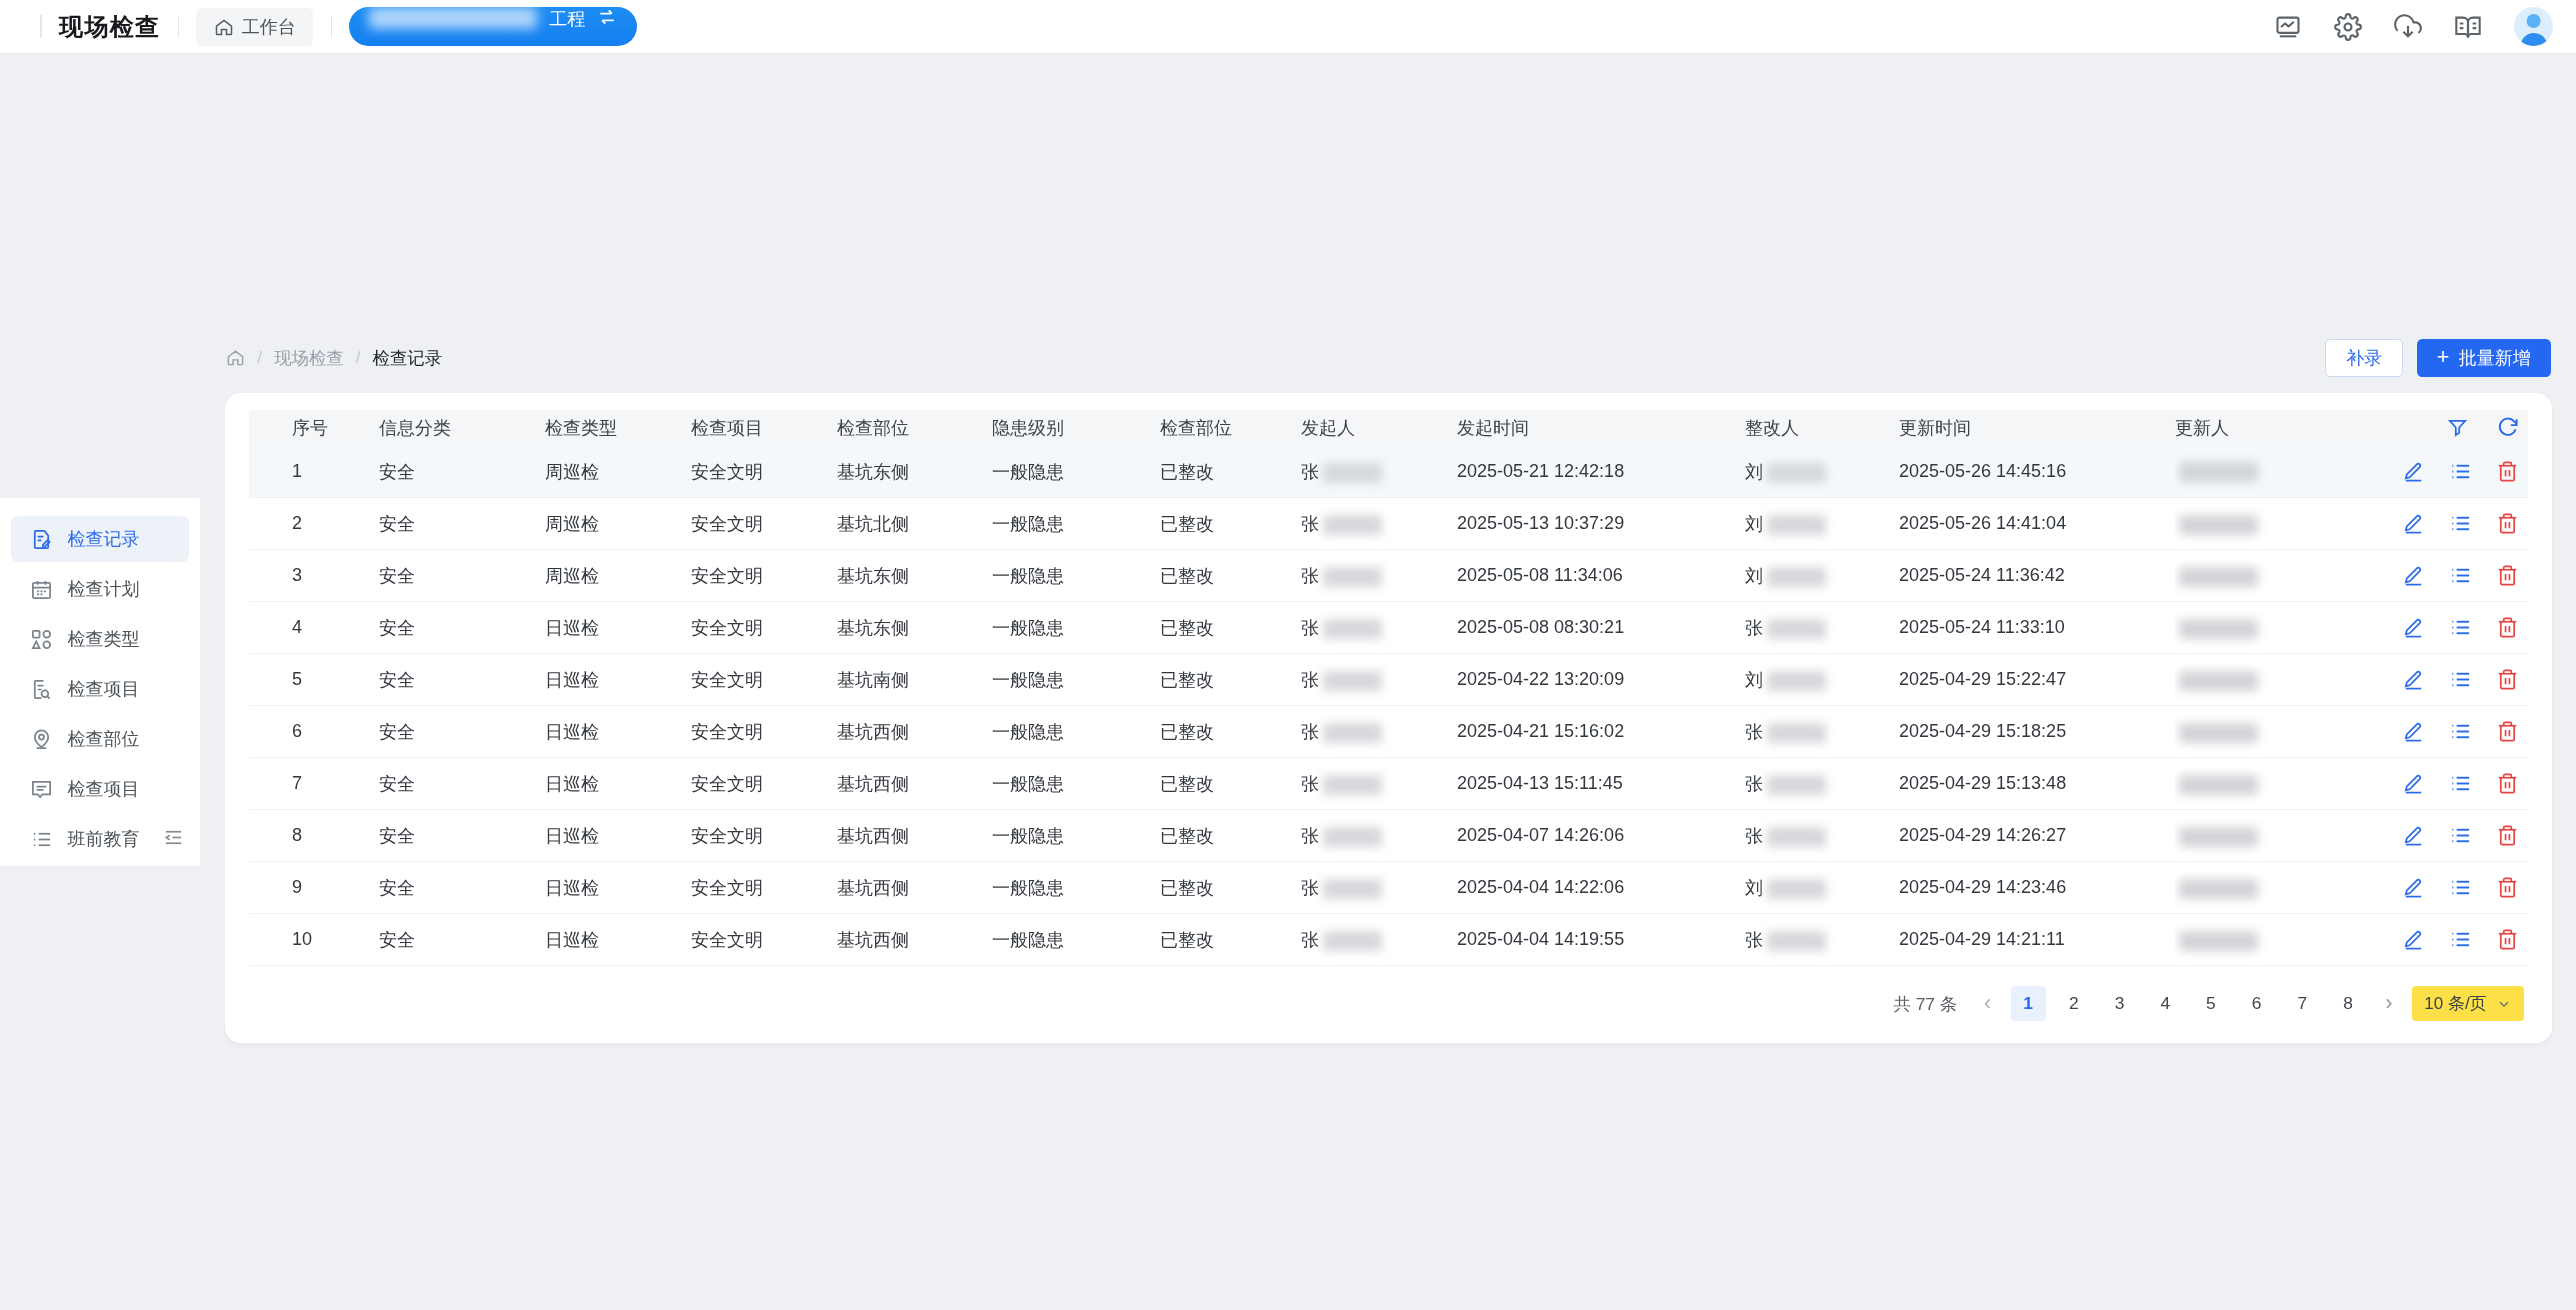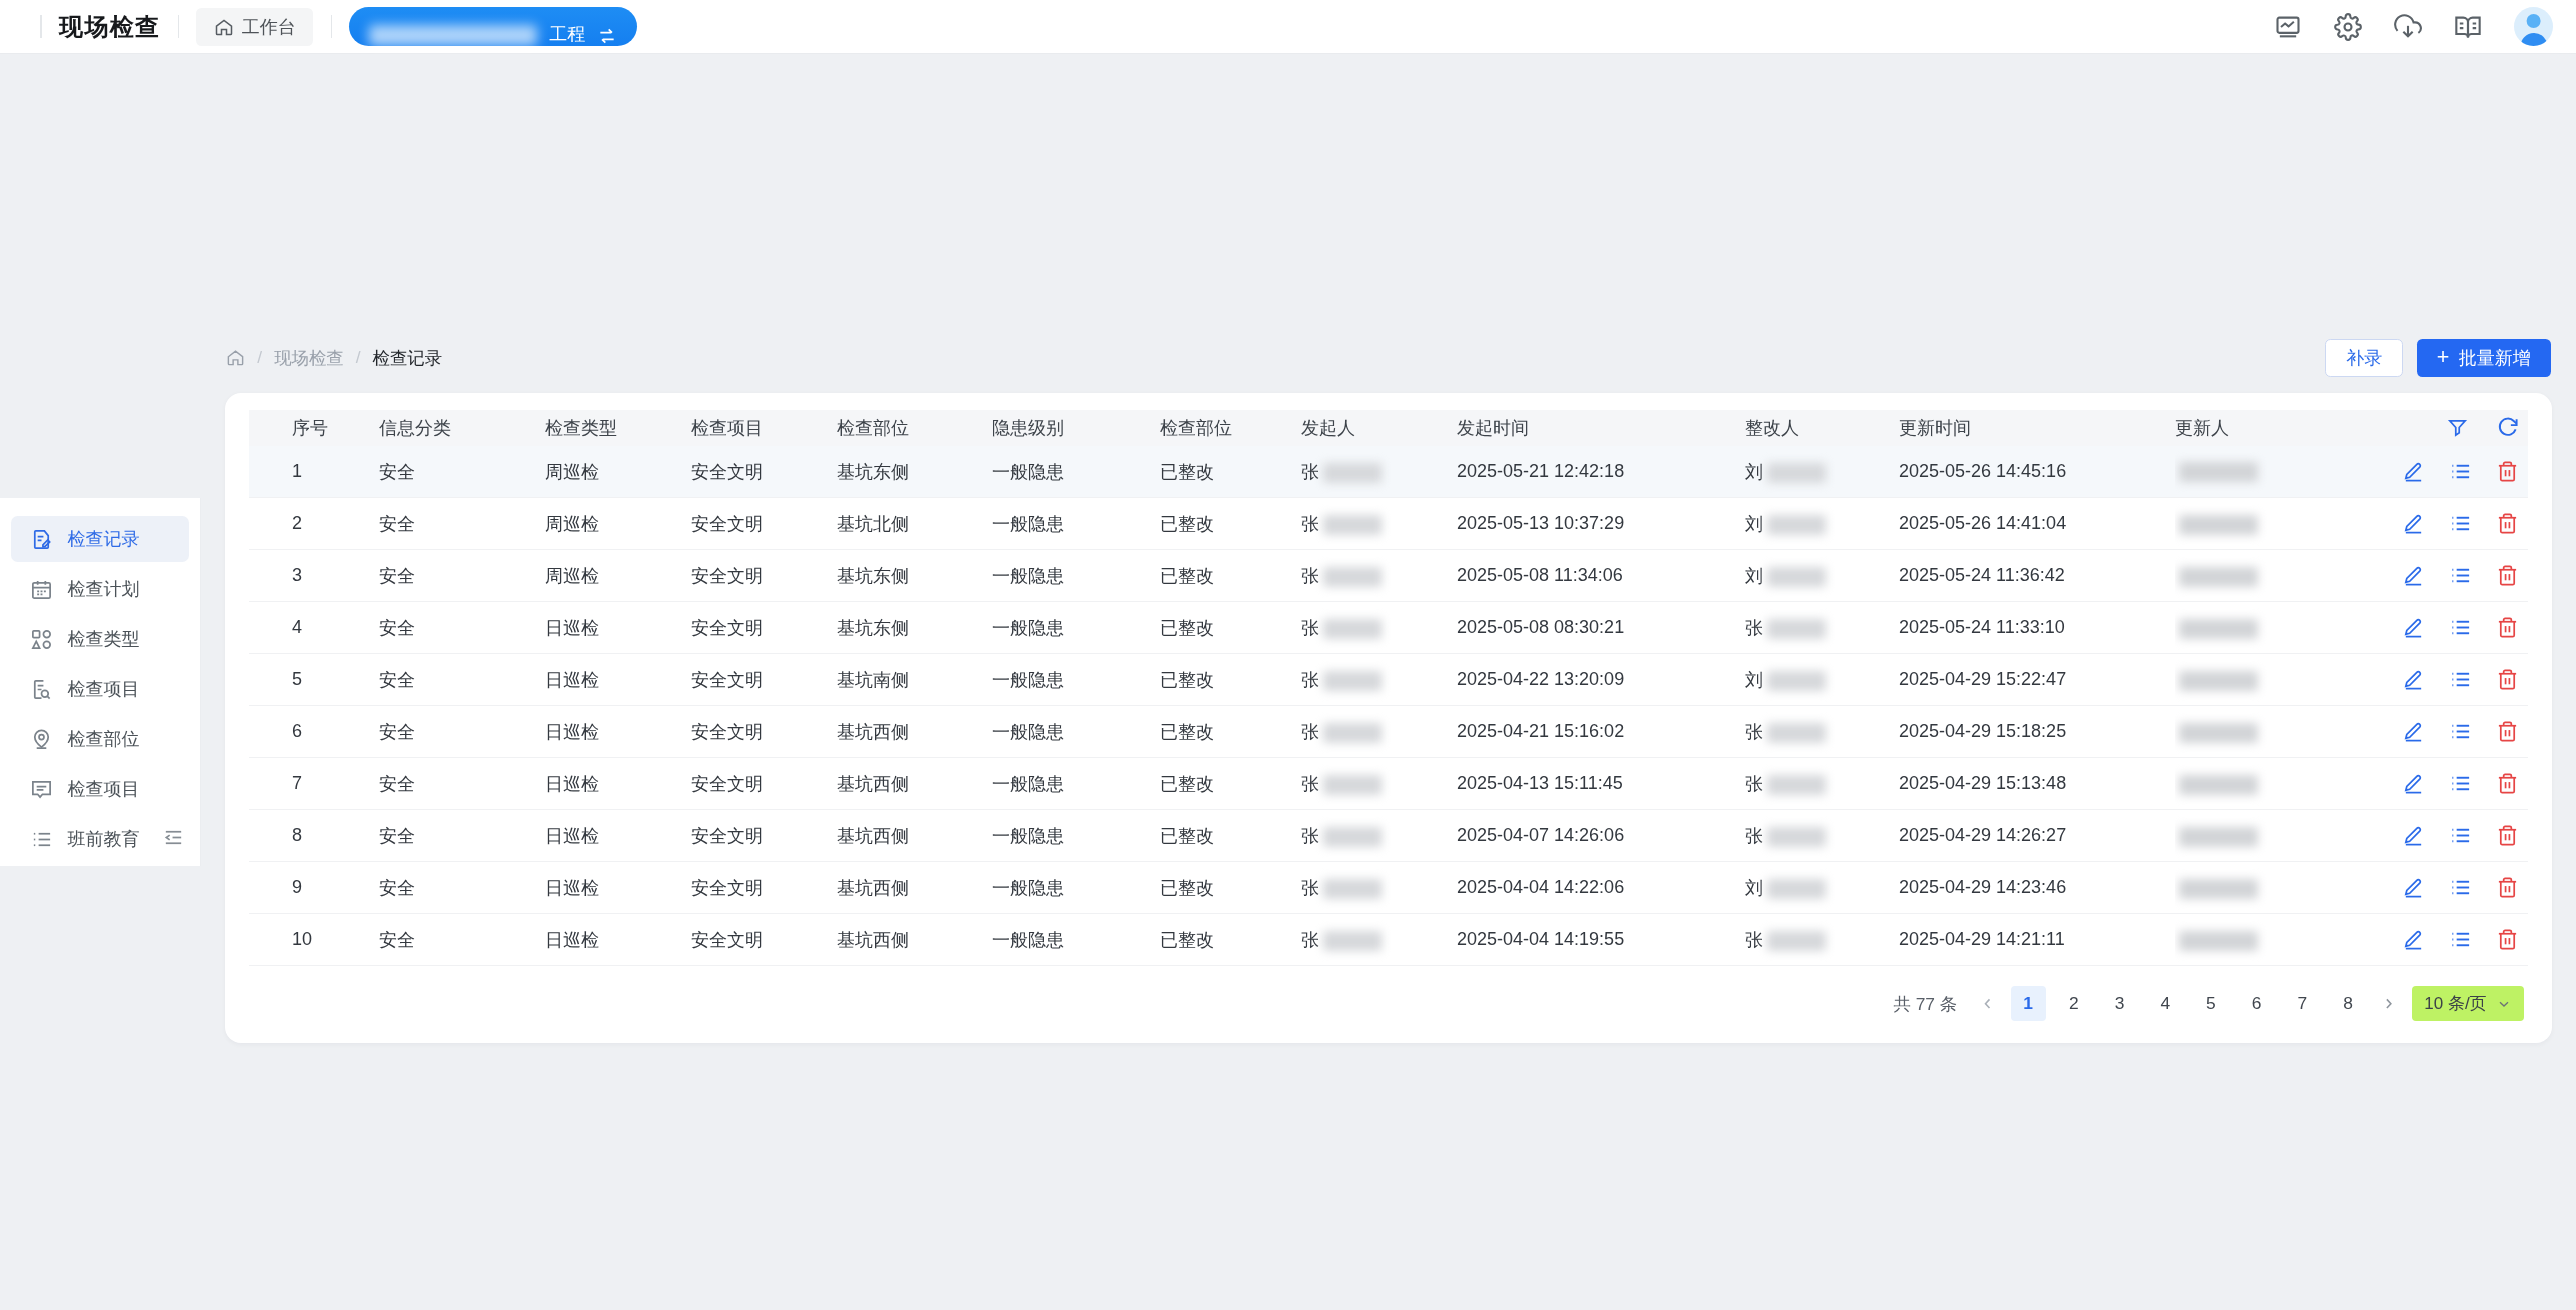--- a/index.html
+++ b/index.html
@@ -9,21 +9,21 @@
 
   
   .topbar { height:54px; background:#fff; border-bottom:0.7px solid #e9ebee;
     display:flex; align-items:center; padding:0 23px; }
   .v-div { width:1.3px; height:23px; background:#e4e7ea; margin:0 17.4px; flex:none; }
   .app-title { font-size:24px; font-weight:700; color:#17191c; letter-spacing:1.3px; }
   .workbench-btn { display:flex; align-items:center; gap:8px; background:#f4f5f6;
     border:none; border-radius:5.4px; height:38px; padding:0 17.4px; font-size:18px;
     color:#4e5358; cursor:pointer; }
   .workbench-btn svg { width:20px; height:20px; stroke:#565c62; }
-  .project-pill { display:flex; align-items:flex-end; gap:12px; height:39px;
+  .project-pill { display:flex; align-items:flex-start; gap:12px; height:39px;
     padding:0 20px; border-radius:670px; background:linear-gradient(180deg,#1e8df4,#157ff0);
     color:#fff; font-size:18px; border:none; cursor:pointer; }
   .blur-proj { display:inline-block; width:168px; height:21.5px; border-radius:4px;
     background:rgba(255,255,255,.65); filter:blur(6px); }
   .project-pill svg { width:20px; height:20px; stroke:#fff; }
   .topbar-right { margin-left:auto; display:flex; align-items:center; }
   .top-icon-btn { background:none; border:none; margin-left:32px; cursor:pointer;
     display:flex; align-items:center; }
   .top-icon-btn svg { width:28px; height:28px; stroke:#5b6268; }
   .avatar { width:39px; height:39px; border-radius:50%; background:#dceefc;
@@ -91,21 +91,21 @@
 
   
   .pagination { display:flex; justify-content:flex-end; align-items:center; gap:10.7px;
     padding:20px 4px 4px; font-size:17.4px; color:#4e5560; }
   .total-label { margin-right:6.7px; color:#595f68; }
   .page-nav { background:none; border:none; cursor:pointer; display:flex; padding:0 4px; }
   .page-nav svg { width:17.4px; height:17.4px; stroke:#aab0b8; }
   .page-btn { min-width:35px; height:35px; border:none; background:transparent;
     border-radius:4px; font-size:17.4px; color:#40464e; cursor:pointer; }
   .page-btn.active { background:#e8f1fd; color:#2a6ae9; font-weight:700; }
-  .size-select { display:flex; align-items:center; gap:9.4px; background:#bef264;
+  .size-select { display:flex; align-items:center; gap:9.4px; background:#fde047;
     border:none; border-radius:4px; height:35px; padding:0 12px; font-size:17px;
     color:#3c4248; cursor:pointer; }
   .size-select svg { width:16px; height:16px; stroke:#6b7177; }
 </style>
 </head>
 <body>
 
 <header class="topbar">
   <div class="v-div"></div>
   <div class="app-title">现场检查</div>

